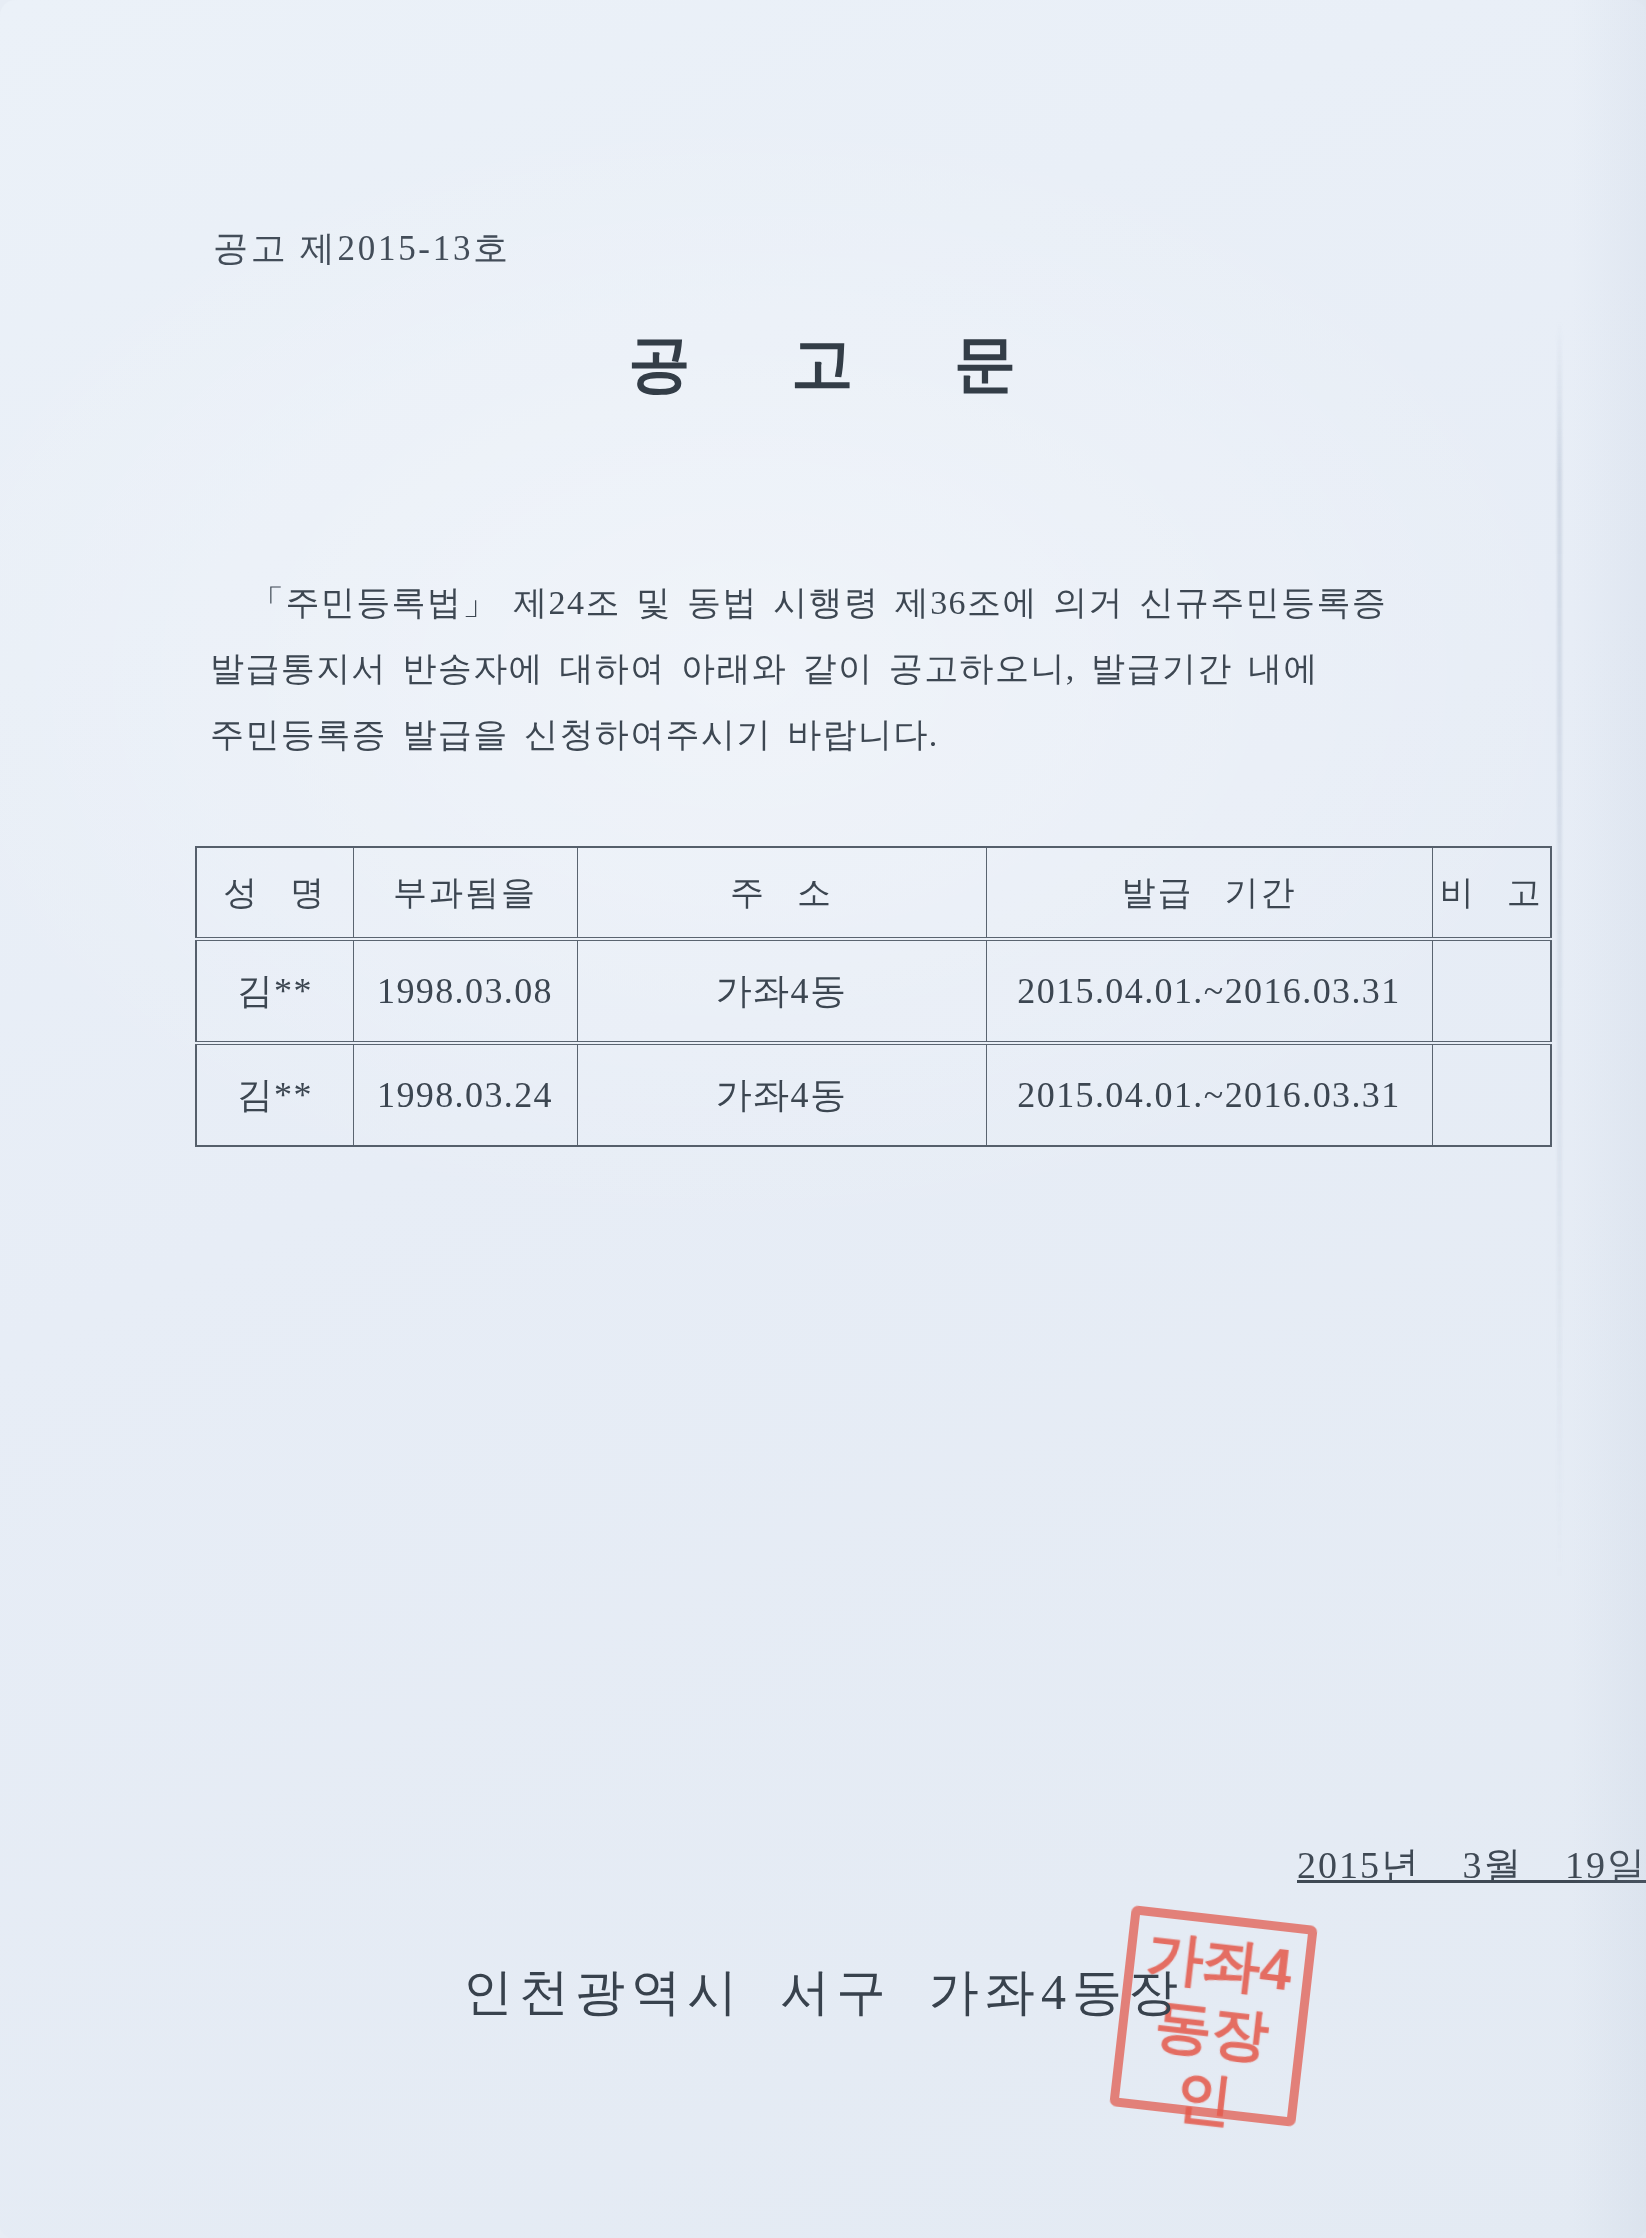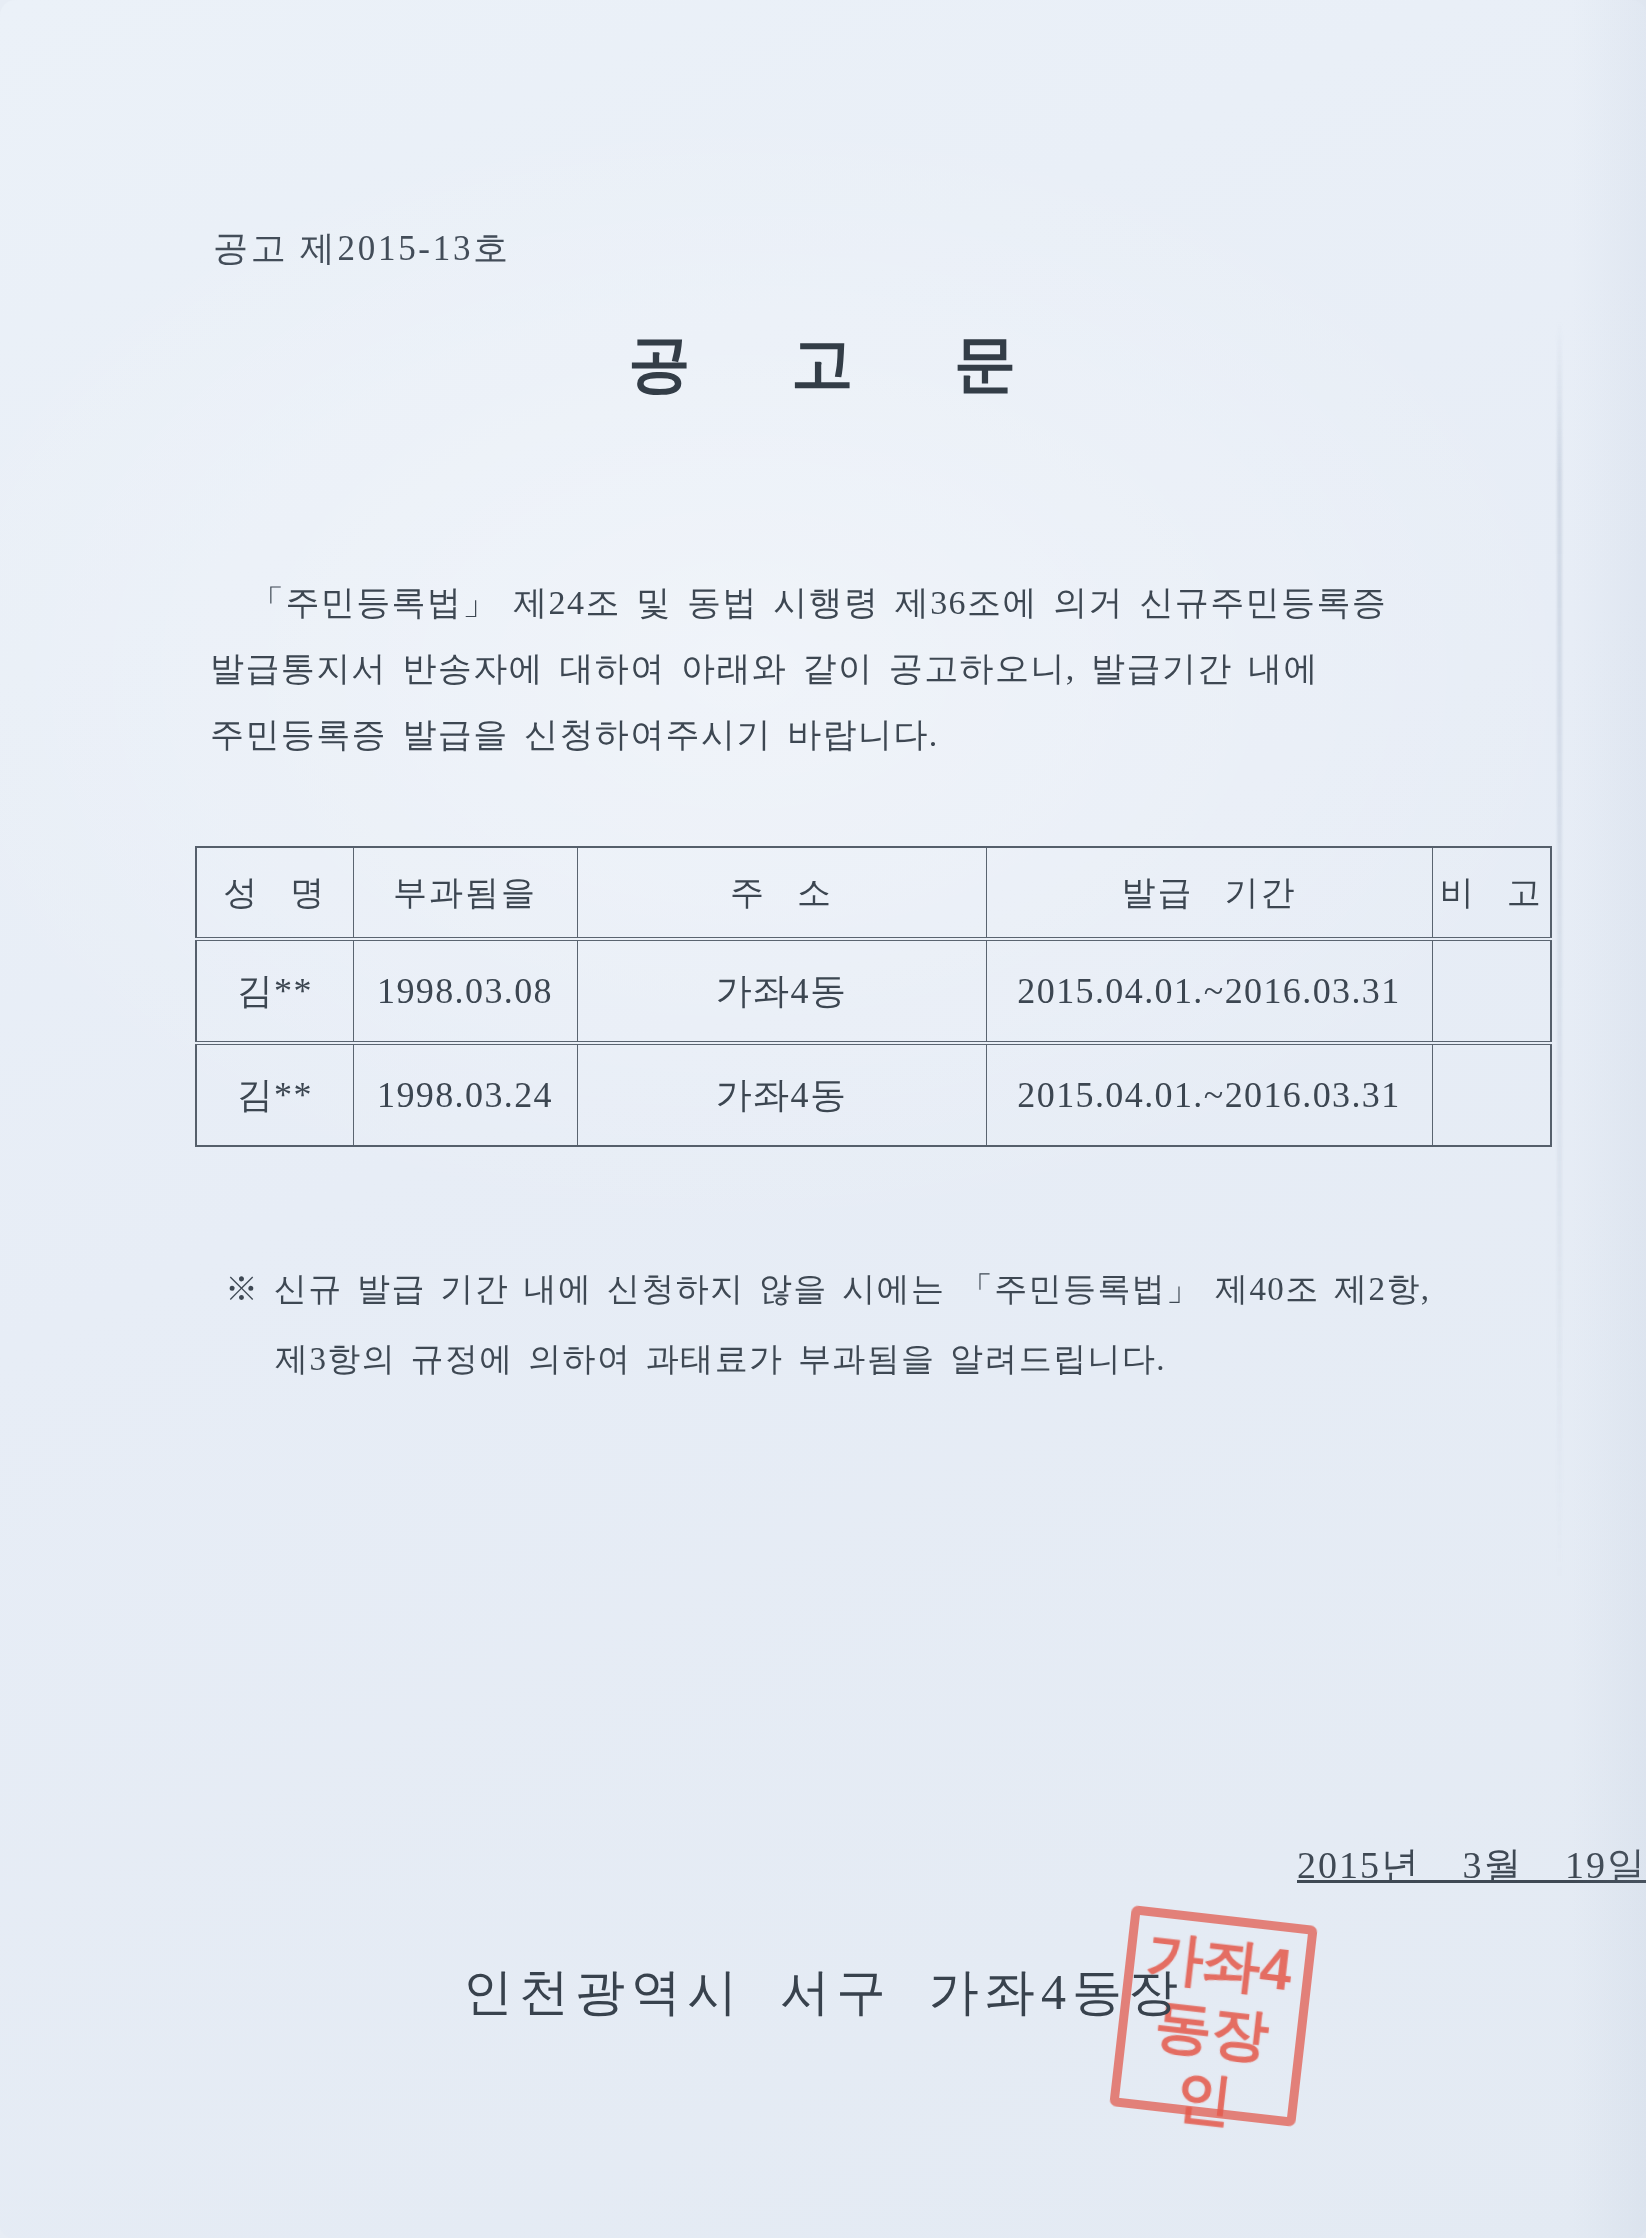--- a/index.html
+++ b/index.html
@@ -150,24 +150,20 @@
       <tr class="r2">
         <td>김**</td>
         <td>1998.03.24</td>
         <td>가좌4동</td>
         <td>2015.04.01.~2016.03.31</td>
         <td></td>
       </tr>
     </tbody>
   </table>
 
-  <div class="footnote">
-    <span class="ln">※ 신규 발급 기간 내에 신청하지 않을 시에는 「주민등록법」 제40조 제2항,</span>
-    <span class="ln second">제3항의 규정에 의하여 과태료가 부과됨을 알려드립니다.</span>
-  </div>
 
   <div class="issue-date">2015년 3월 19일</div>
 
   <div class="issuer-row">
     <span class="issuer">인천광역시 서구 가좌4동장</span>
   </div>
 
   <div class="stamp">
     <div class="stamp-row">가좌4</div>
     <div class="stamp-row">동장인</div>

